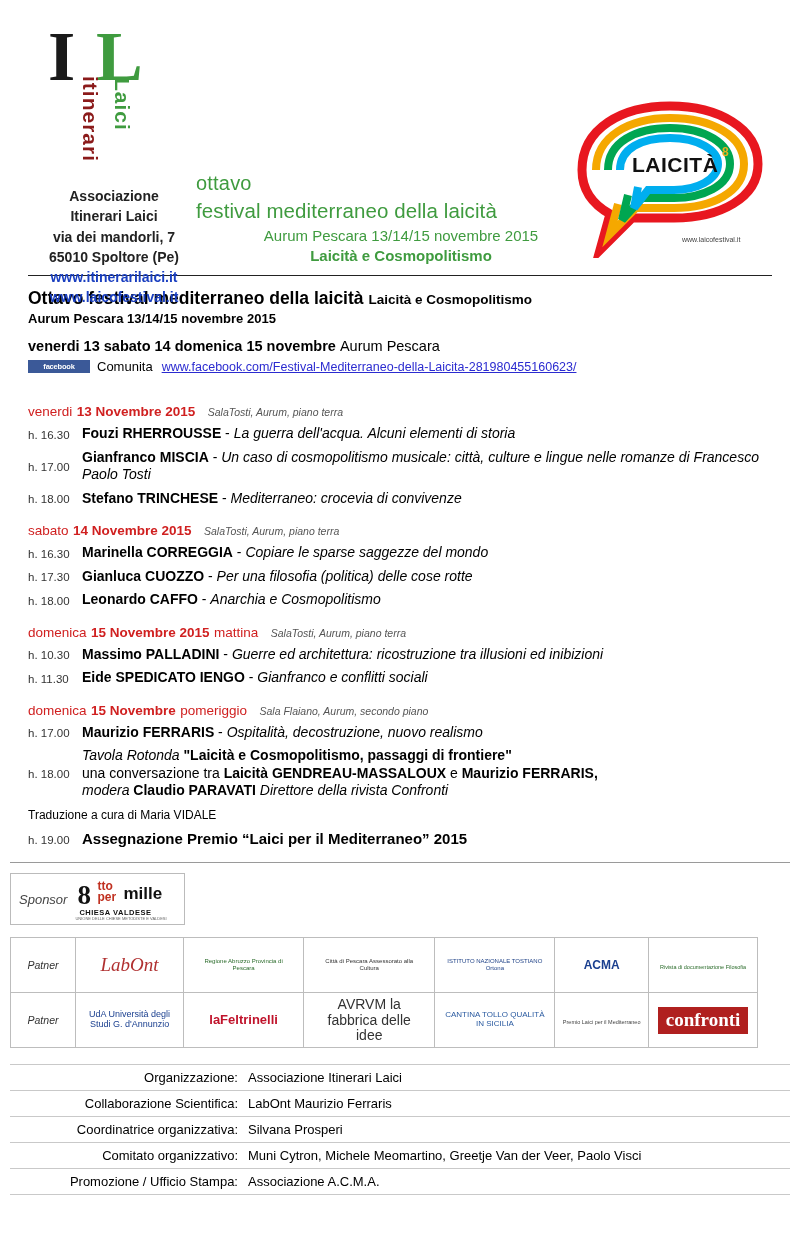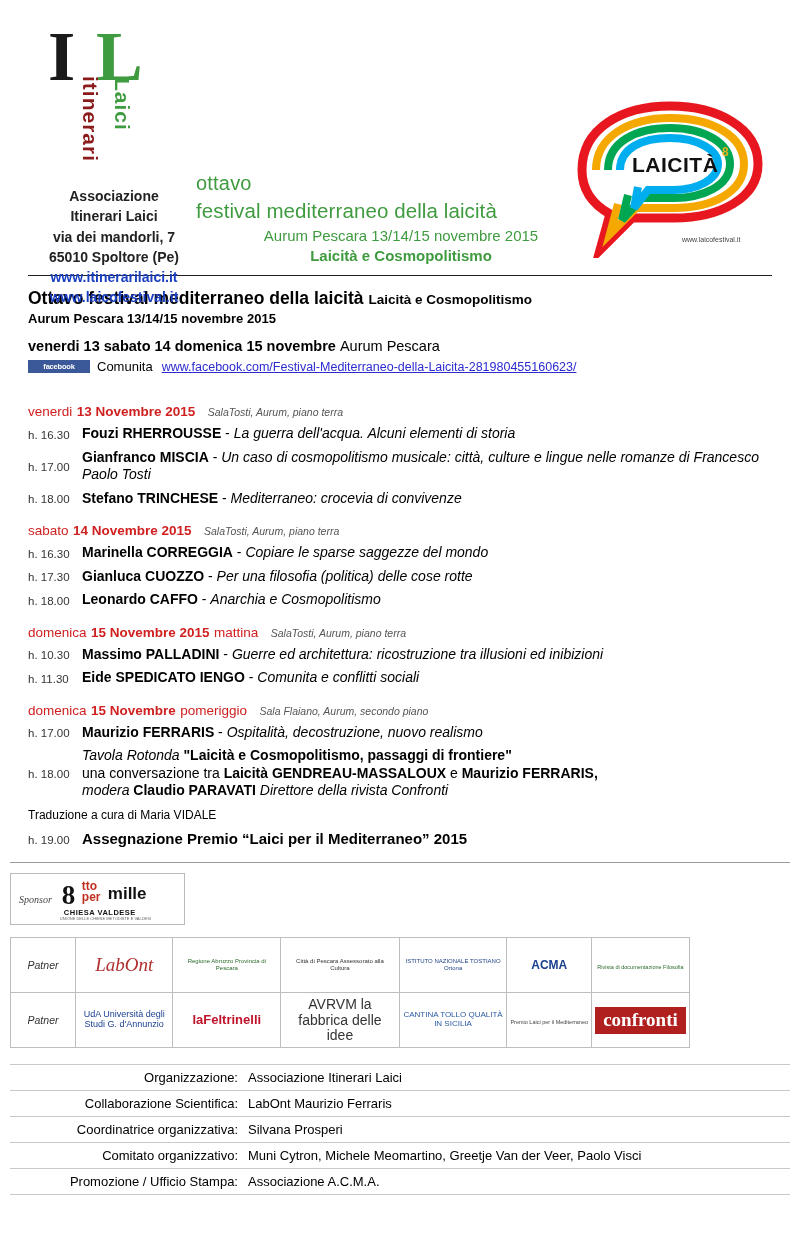--- a/index.html
+++ b/index.html
@@ -274,25 +274,24 @@
   .sponsor-box {
     width: 175px;
     height: 52px;
     border: 1px solid #bbb;
     display: flex;
     align-items: center;
     padding-left: 8px;
     box-sizing: border-box;
   }
   .sponsor-box .slabel {
-    font-size: 10px;
+    font-size: 13px;
     font-style: italic;
     color: #444;
     margin-right: 8px;
-    font-family: Liberation Serif, serif;
   }
   .otto {
     position: relative;
     width: 95px;
     height: 42px;
   }
   .otto .eight {
     position: absolute;
     left: 2px; top: 2px;
     font-size: 27px;
@@ -332,21 +331,21 @@
   .otto .tiny {
     position: absolute;
     left: 0px; top: 38px;
     font-size: 4px;
     color: #666;
   }
 
   .partner-table {
     margin: 12px 10px 16px 10px;
     border-collapse: collapse;
-    width: 680px;
+    width: 748px;
   }
   .partner-table td {
     border: 1px solid #bdbdbd;
     height: 52px;
     text-align: center;
     vertical-align: middle;
     font-size: 11px;
   }
   .partner-table td.lbl {
     width: 62px;
@@ -486,21 +485,21 @@
       <span class="d"><b>15 Novembre 2015</b></span>
       <span class="d">mattina</span>
       <span class="loc">SalaTosti, Aurum, piano terra</span>
     </div>
     <div class="ev">
       <div class="hh">h. 10.30</div>
       <div class="txt"><b>Massimo PALLADINI</b><span> - </span><i>Guerre ed architettura: ricostruzione tra illusioni ed inibizioni</i></div>
     </div>
     <div class="ev">
       <div class="hh">h. 11.30</div>
-      <div class="txt"><b>Eide SPEDICATO IENGO</b><span> - </span><i>Comunita e conflitti sociali</i></div>
+      <div class="txt"><b>Eide SPEDICATO IENGO</b><span> - </span><i>Gianfranco e conflitti sociali</i></div>
     </div>
 
     <div class="day-head">
       <span class="d">domenica</span>
       <span class="d"><b>15 Novembre</b></span>
       <span class="d">pomeriggio</span>
       <span class="loc">Sala Flaiano, Aurum, secondo piano</span>
     </div>
     <div class="ev">
       <div class="hh">h. 17.00</div>

